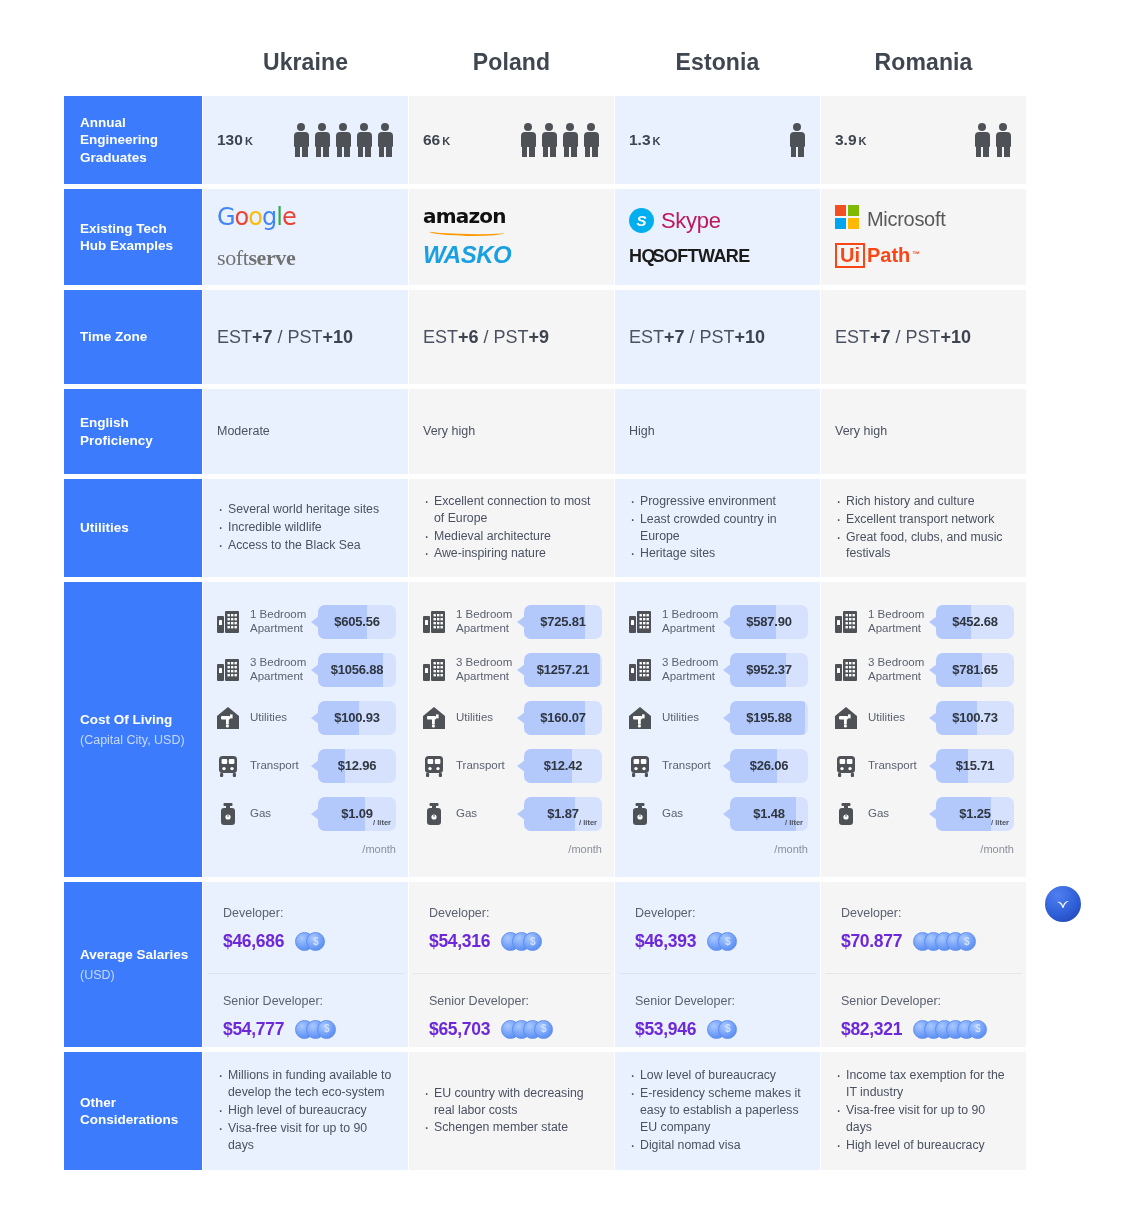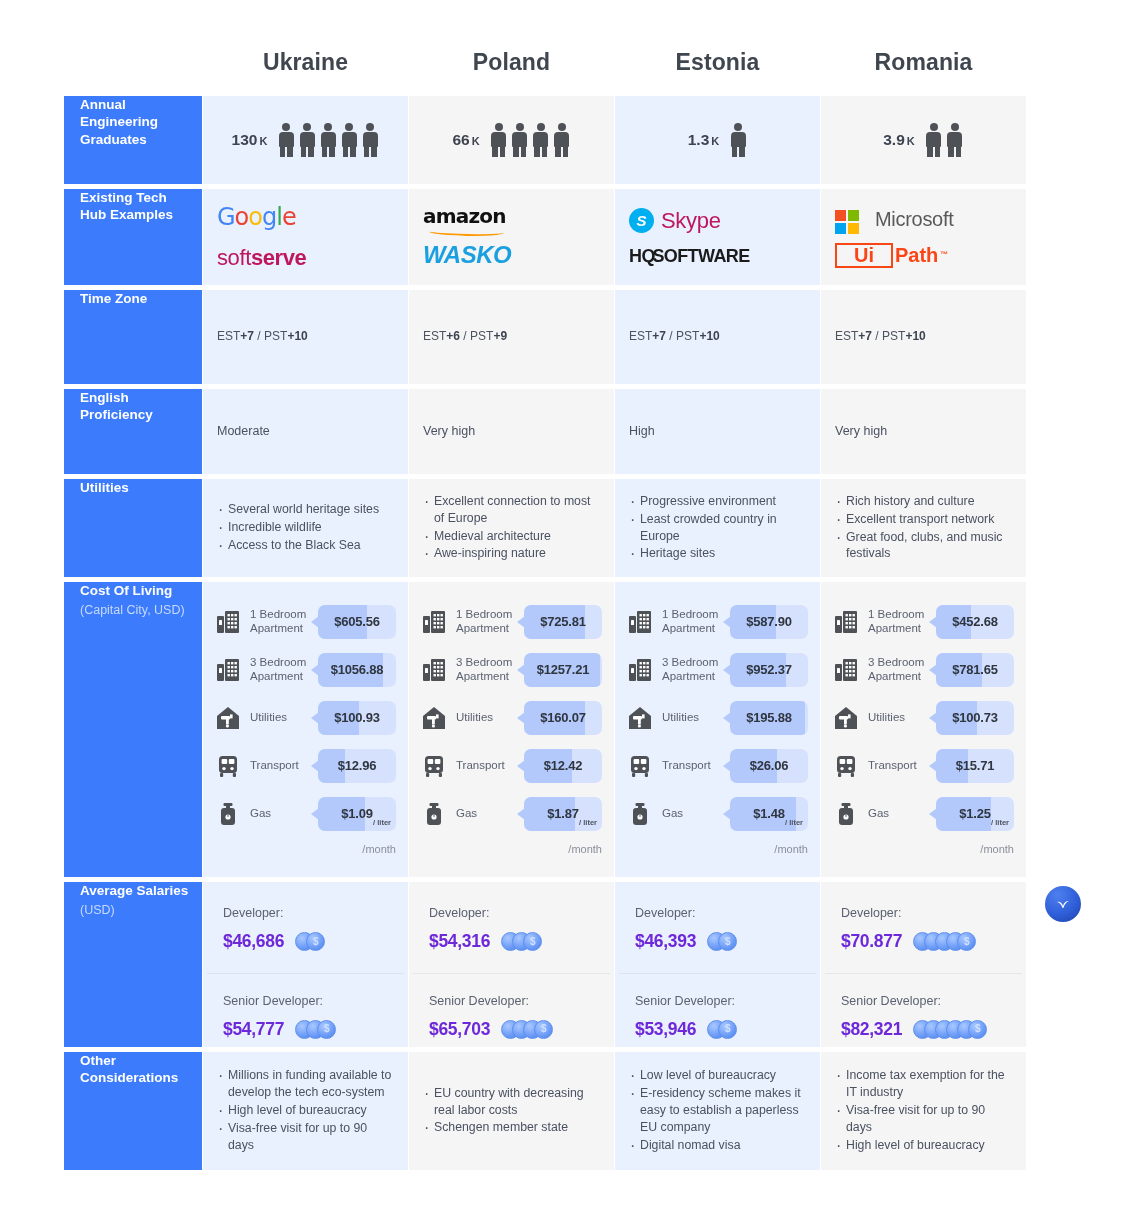--- a/index.html
+++ b/index.html
@@ -26,21 +26,21 @@
     height:68px;
     display:flex; align-items:center; justify-content:center;
     font-size:23px; font-weight:bold; color:#3f464f;
     letter-spacing:.1px;
   }
   .gap { width:11px; }
 
   
   .lbl {
     background:#3b7bfc; color:#fff;
-    display:flex; flex-direction:column; 
+    display:flex; flex-direction:column; justify-content:center;
     padding:0 0 0 16px;
     font-size:13.5px; font-weight:bold; line-height:1.28;
     margin-bottom:5px;
   }
   .lbl .sub { font-weight:normal; font-size:12.5px; color:#c6d9ff; margin-top:3px; }
 
   
   .cell {
     margin-bottom:5px;
     padding:14px 14px;
@@ -55,58 +55,58 @@
   .r-grad   { height:88px; }
   .r-hub    { height:96px; }
   .r-tz     { height:94px; }
   .r-eng    { height:85px; }
   .r-life   { height:98px; }
   .r-col    { height:295px; }
   .r-sal    { height:165px; }
   .r-other  { height:118px; }
 
   
-  .grad-wrap { flex-direction:row; align-items:center; gap:10px; }
+  .grad-wrap { flex-direction:row; align-items:center; gap:10px;justify-content:space-between; }
   .grad-num { font-size:15.5px; font-weight:bold; color:#3d4450; white-space:nowrap; }
   .grad-num .k { font-size:11px; font-weight:bold; margin-left:2px; }
   .figs { display:flex; gap:3px; align-items:flex-end; }
   .fig { width:18px; height:34px; position:relative; }
   .fig .head { position:absolute; left:5px; top:0; width:8px; height:8px; border-radius:50%; background:#4e5256; }
   .fig .body { position:absolute; left:1.5px; top:9px; width:15px; height:15px; border-radius:4px 4px 1px 1px; background:#4e5256; }
   .fig .lleg { position:absolute; left:2.5px; top:23px; width:5.5px; height:11px; background:#4e5256; }
   .fig .rleg { position:absolute; right:2.5px; top:23px; width:5.5px; height:11px; background:#4e5256; }
 
   
   .logos { gap:7px; align-items:flex-start; justify-content:center; }
   .logo-line { display:flex; align-items:center; }
   .g-logo { font-size:24px; font-weight:normal; letter-spacing:-1px; font-family:"DejaVu Sans", sans-serif; }
   .g-logo .b{color:#4285F4}.g-logo .r{color:#EA4335}.g-logo .y{color:#FBBC05}.g-logo .g{color:#34A853}
-  .softserve { font-size:22px; color:#be185d; letter-spacing:-.4px; font-family:Liberation Sans, sans-serif; }
+  .softserve { font-size:22px; color:#737373; letter-spacing:-.4px; font-family:Liberation Serif, serif; }
   .softserve b { font-weight:bold; }
   .amazon { font-size:20px; font-weight:bold; color:#111; letter-spacing:-.8px; position:relative; font-family:"DejaVu Sans", sans-serif;}
   .amazon .swoosh { position:absolute; left:6px; right:2px; bottom:-5px; height:8px;
       border-bottom:2.5px solid #FF9900; border-radius:0 0 60% 40%; transform:rotate(2deg); }
   .wasko { font-size:24px; font-weight:bold; font-style:italic; color:#1aa0e0; letter-spacing:-.5px; }
   .skype-line { display:flex; align-items:center; gap:7px; }
   .skype-mark { width:25px; height:25px; border-radius:50%; background:#00AFF0; color:#fff;
       font-size:15px; font-weight:bold; display:flex; align-items:center; justify-content:center; font-style:italic;}
   .skype-txt { font-size:22px; color:#be185d; letter-spacing:-.3px; }
   .hqsw { font-size:18px; font-weight:bold; color:#1b1b1b; letter-spacing:-.6px; }
-  .ms-line { display:flex; align-items:flex-end; gap:16px; }
+  .ms-line { display:flex; align-items:flex-start; gap:8px; }
   .ms-sq { width:24px; height:24px; display:grid; grid-template-columns:1fr 1fr; grid-template-rows:1fr 1fr; gap:2px; }
   .ms-sq i { display:block; }
   .ms-sq i:nth-child(1){background:#F25022}.ms-sq i:nth-child(2){background:#7FBA00}
   .ms-sq i:nth-child(3){background:#00A4EF}.ms-sq i:nth-child(4){background:#FFB900}
   .ms-txt { font-size:20px; color:#595959; letter-spacing:-.3px; }
   .uipath { display:flex; align-items:center; gap:2px; font-size:20px; font-weight:bold; color:#FA4616; }
-  .uipath .ui { border:2.5px solid #FA4616; padding:0 17px; line-height:1.05; }
+  .uipath .ui { border:2.5px solid #FA4616; padding:0 3px; line-height:1.05; }
   .uipath .tm { font-size:8px; vertical-align:super; }
 
   
-  .tz { font-size:12px; color:#4a5160; }
+  .tz { font-size:18px; color:#4a5160; }
   .tz b { font-weight:bold; color:#3d4450; }
   .plain { font-size:12.5px; color:#4a5160; }
   ul.bul { margin:0; padding:0; list-style:none; }
   ul.bul li { position:relative; padding-left:11px; margin-bottom:1px; font-size:12.3px; line-height:1.37; color:#4a5160; }
   ul.bul li:before { content:"\00B7"; position:absolute; left:1px; top:-2px; font-size:16px; color:#4a5160; }
 
   
   .col-cell { padding:16px 12px 10px 12px; justify-content:flex-start; }
   .col-row { display:flex; align-items:center; height:48px; }
   .col-ico { width:26px; height:26px; flex:none; margin-right:9px; }

